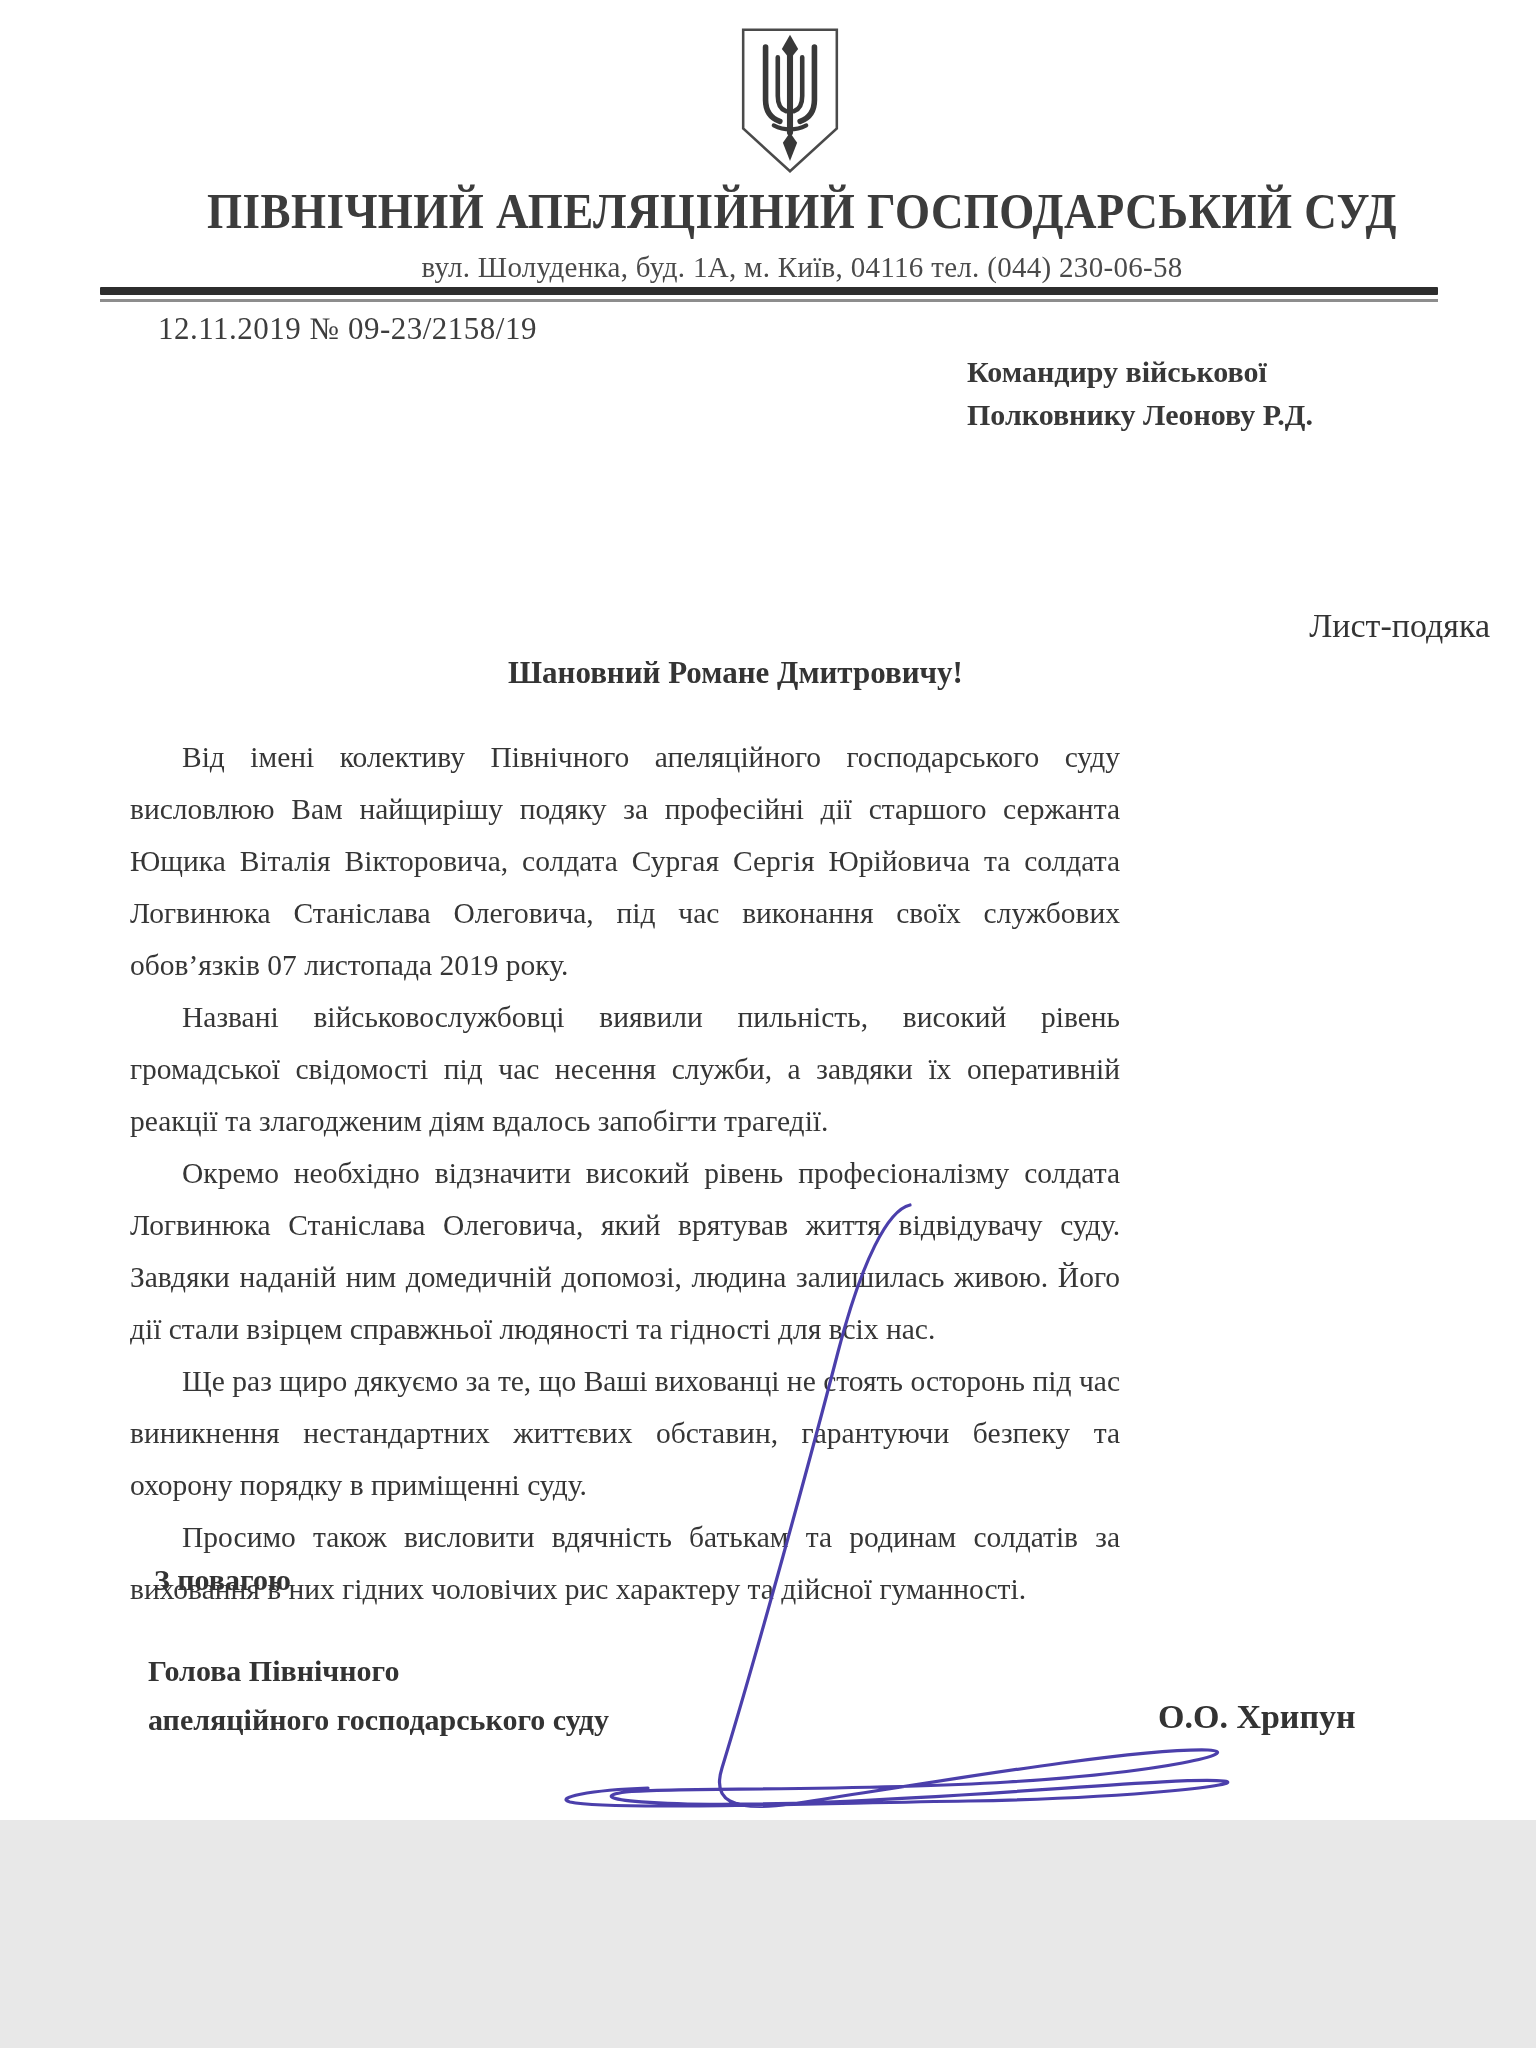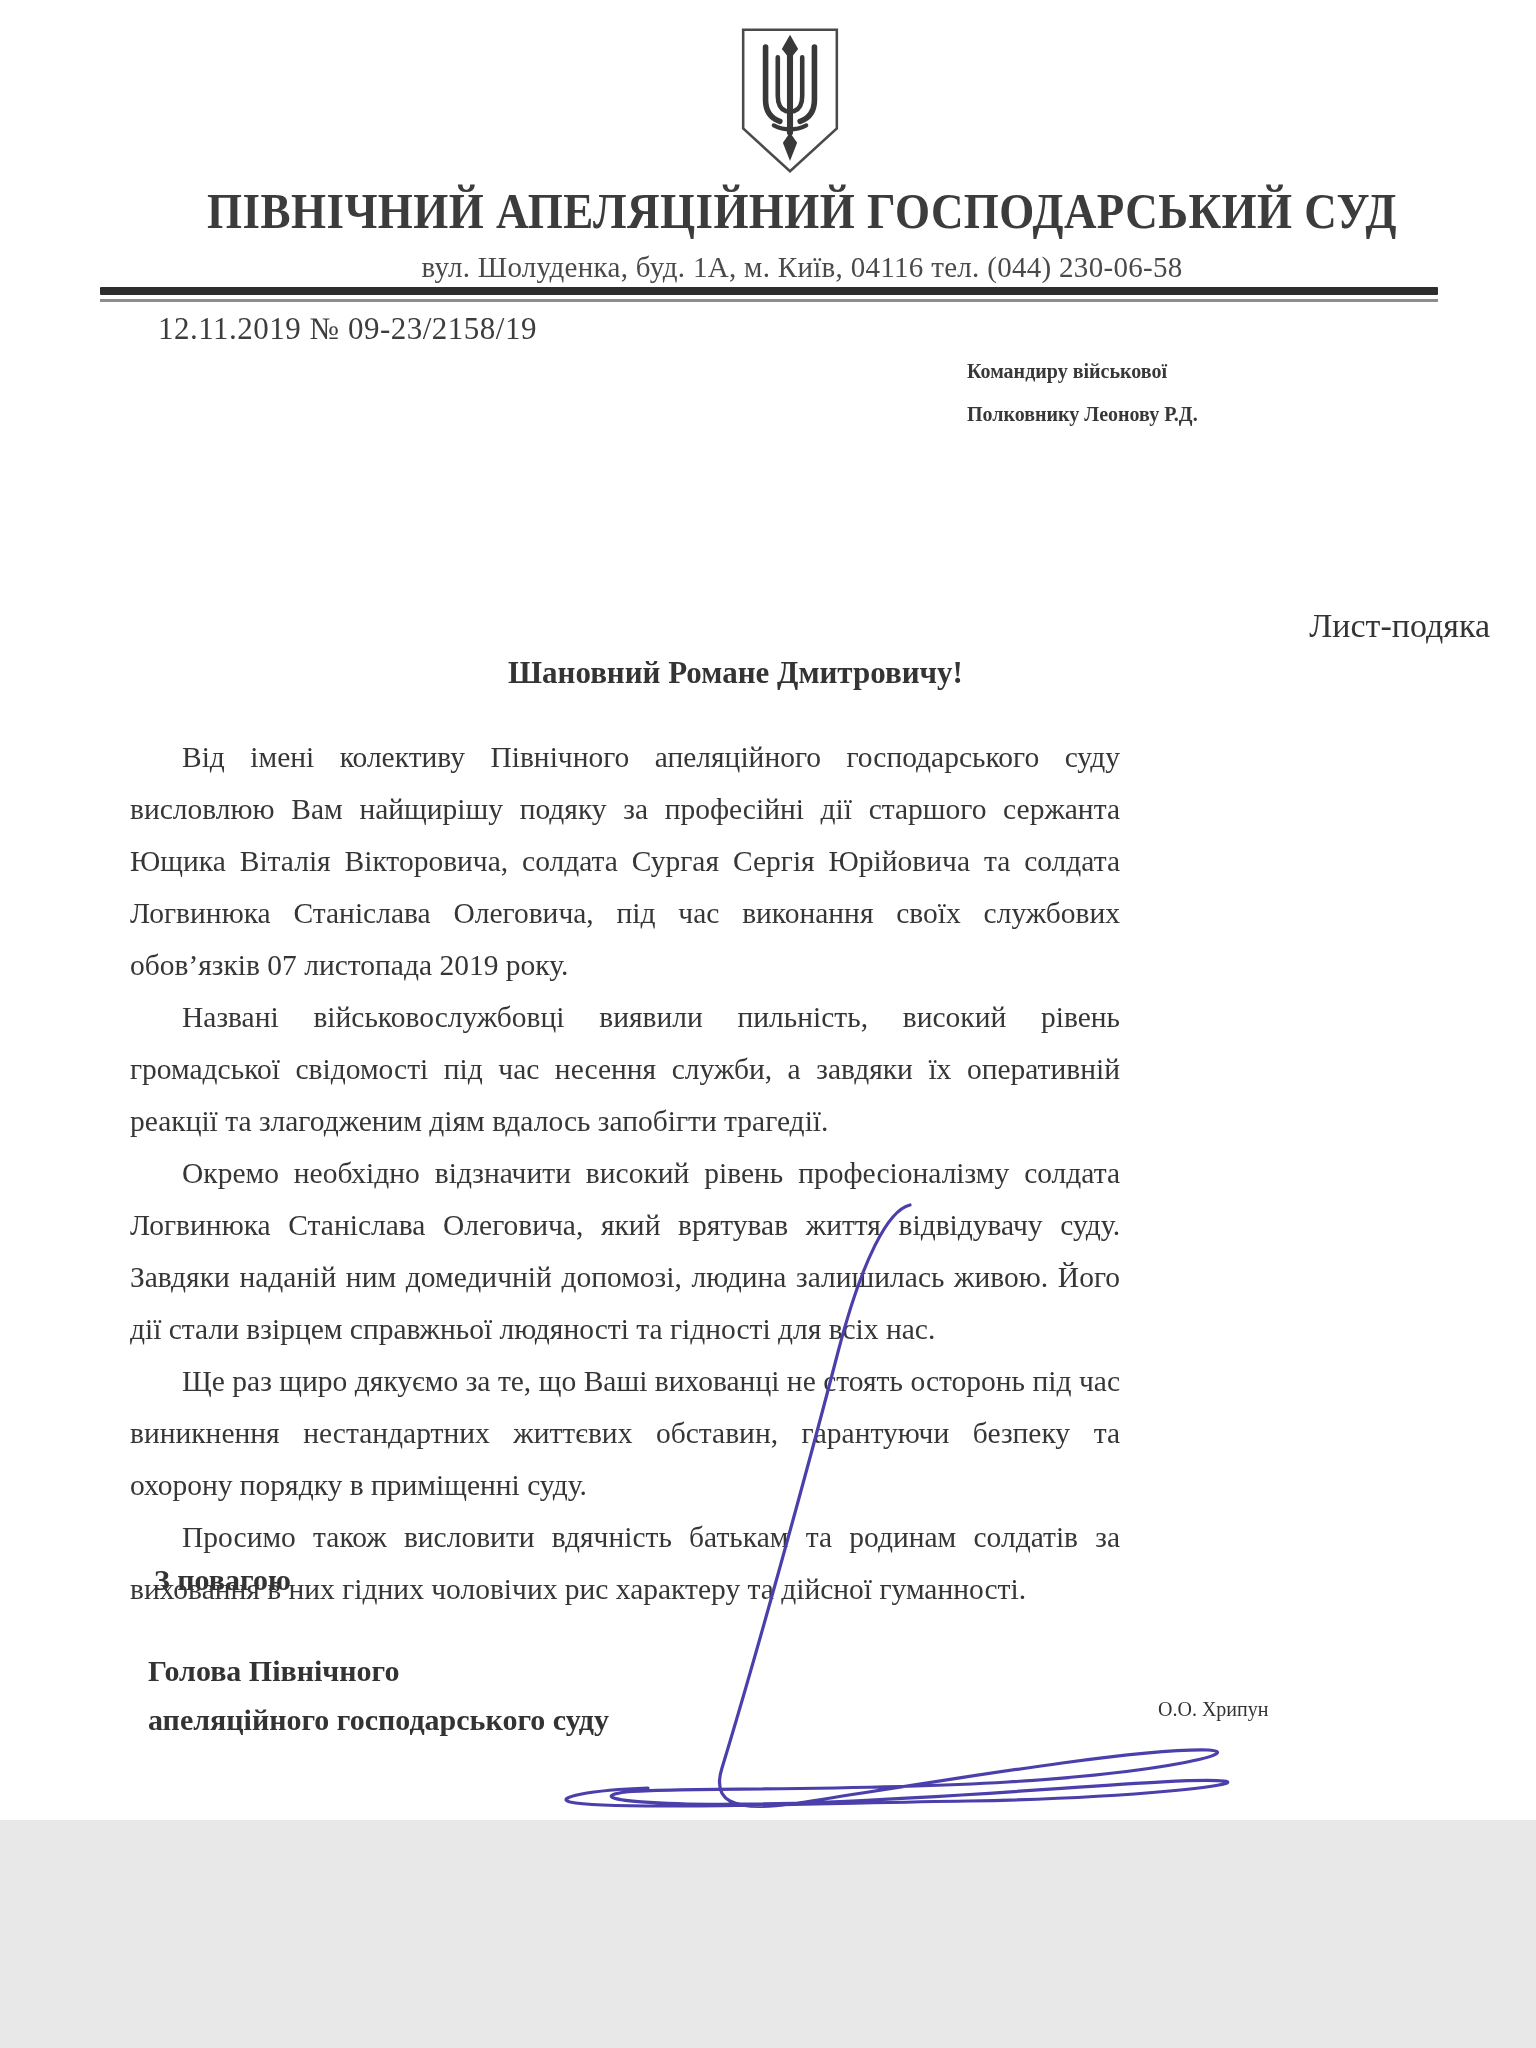--- a/index.html
+++ b/index.html
@@ -22,21 +22,21 @@
     position:absolute; left:66px; top:251px; width:1472px; text-align:center;
     font-size:29px; color:#4a4a4a; letter-spacing:0.3px;
   }
   .rule-thick { position:absolute; left:100px; top:287px; width:1338px; height:8px; background:#2d2d2d; border-radius:1px; }
   .rule-thin  { position:absolute; left:100px; top:299px; width:1338px; height:3px; background:#8d8d8d; }
   .ref {
     position:absolute; left:158px; top:311px; font-size:31px; color:#3d3d3d; letter-spacing:0.5px;
   }
   
   .recipient {
-    position:absolute; left:967px; top:350px; font-size:20px; font-weight:bold;
+    position:absolute; left:967px; top:350px; font-size:30px; font-weight:bold;
     line-height:43px; color:#383838;
   }
   
   .title {
     position:absolute; left:0px; top:566px; width:1490px; text-align:right;
     font-size:34px; font-weight:normal; color:#343434;margin-top:41px;
   }
   .salutation {
     position:absolute; left:508px; top:655px; font-size:31px; font-weight:bold; color:#343434;text-align:right;
   }
@@ -48,21 +48,21 @@
   .body-text p { margin:0; text-indent:52px; }
   
   .valediction {
     position:absolute; left:154px; top:1563px; font-size:30px; font-weight:bold; color:#333;
   }
   .signer-title {
     position:absolute; left:142px; top:1646px; font-size:30px; font-weight:bold;
     line-height:49px; color:#333;margin-left:6px;
   }
   .signer-name {
-    position:absolute; left:1158px; top:1698px; font-size:20px; font-weight:normal; color:#333;
+    position:absolute; left:1158px; top:1698px; font-size:34px; font-weight:bold; color:#333;
   }
   .signature-svg { position:absolute; left:540px; top:1185px; width:724px; height:650px; }
 </style>
 </head>
 <body>
 
 <div class="page">
 
   <div class="emblem">
     <svg width="114" height="150" viewBox="0 0 112 146" xmlns="http://www.w3.org/2000/svg">

